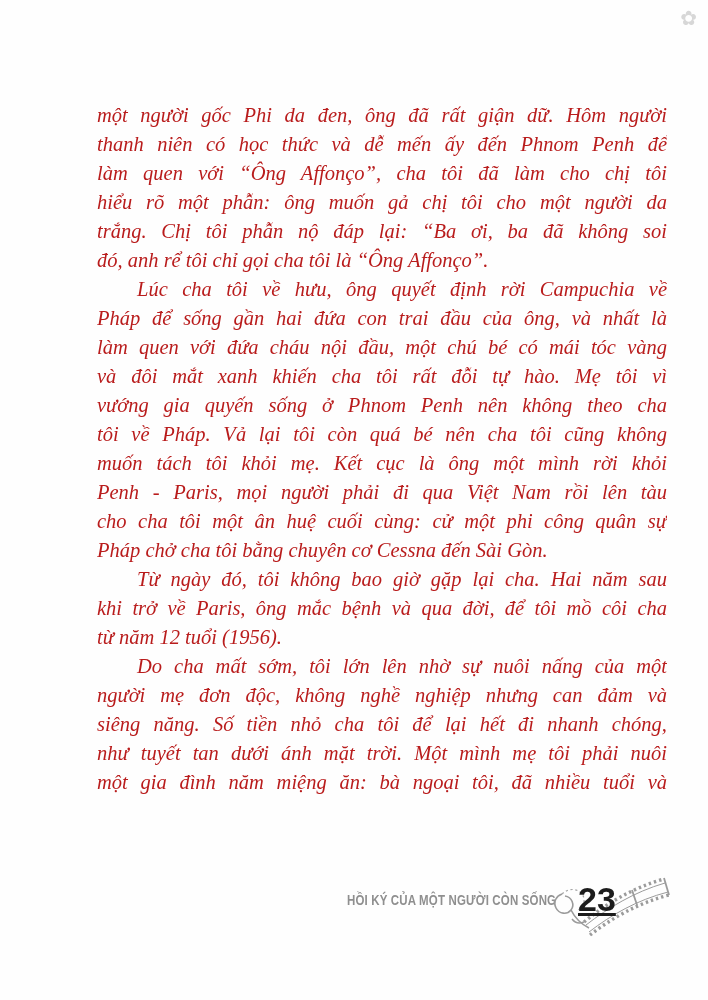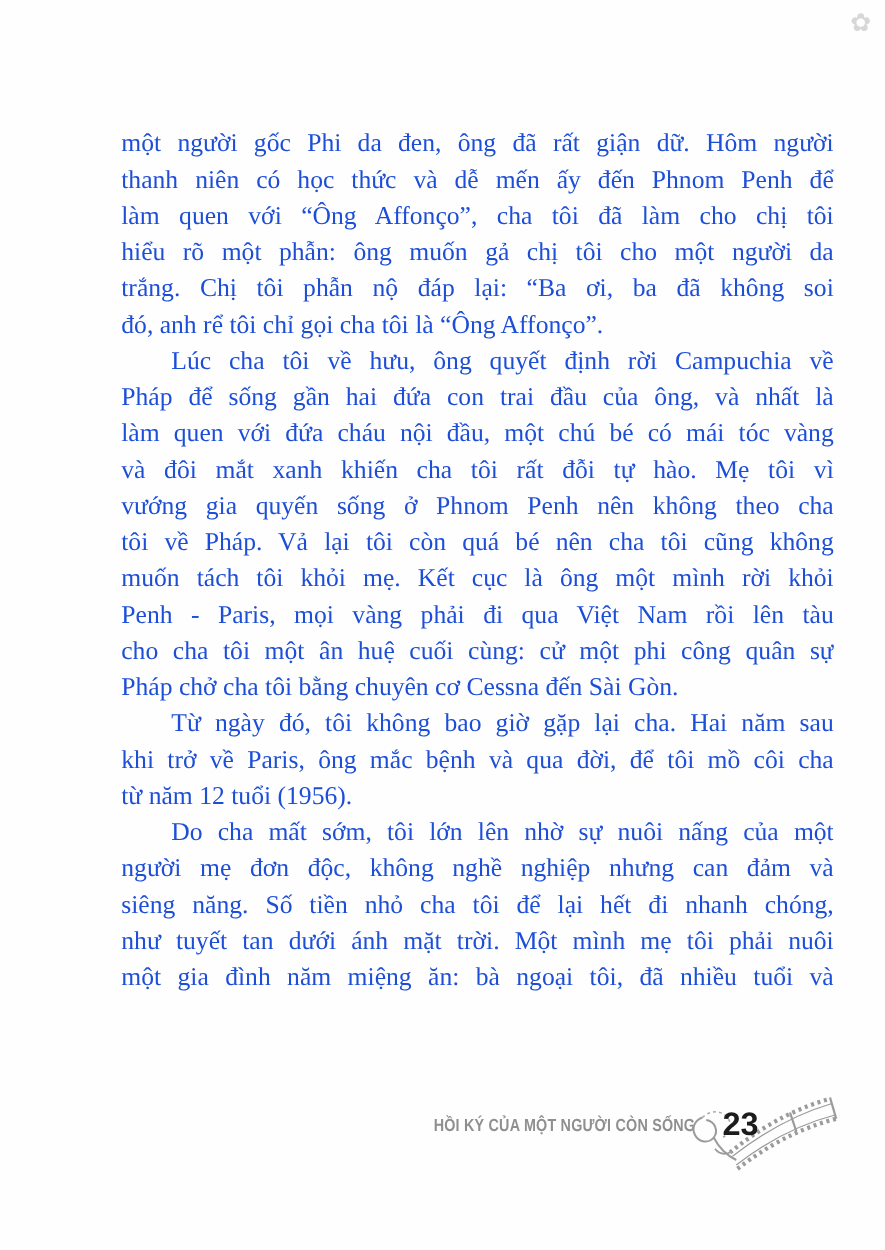--- a/index.html
+++ b/index.html
@@ -23,23 +23,24 @@
     font-size: 20px;
     line-height: 20px;
     color: #d7d7d7;
     user-select: none;
   }
   .text-block {
     position: absolute;
     left: 97px;
     top: 101px;
     width: 570px;
-    color: #1d4ed8;
+    color: #b91c1c;
     font-size: 20.5px;
     line-height: 29px;
+    font-style: italic;
   }
   .para { margin: 0; padding: 0; }
   .line {
     height: 29px;
     overflow: hidden;
     text-align: justify;
     text-align-last: justify;
     white-space: normal;
   }
   .line.last {
@@ -68,24 +69,25 @@
     top: 866px;
     width: 130px;
     height: 80px;
   }
   .page-number {
     position: absolute;
     left: 578px;
     top: 885px;
     font-family: "Liberation Sans", sans-serif;
     font-weight: bold;
-    font-size: 26px;
+    font-size: 34px;
     line-height: 28px;
     color: #1c1c1c;
     z-index: 2;
+    text-decoration: underline;
   }
 </style>
 </head>
 <body>
 
 <div class="page">
 
   <div class="flower">✿</div>
 
   <div class="text-block">
@@ -100,21 +102,21 @@
     </div>
 
     <div class="para">
       <div class="line indent">Lúc cha tôi về hưu, ông quyết định rời Campuchia về</div>
       <div class="line">Pháp để sống gần hai đứa con trai đầu của ông, và nhất là</div>
       <div class="line">làm quen với đứa cháu nội đầu, một chú bé có mái tóc vàng</div>
       <div class="line">và đôi mắt xanh khiến cha tôi rất đỗi tự hào. Mẹ tôi vì</div>
       <div class="line">vướng gia quyến sống ở Phnom Penh nên không theo cha</div>
       <div class="line">tôi về Pháp. Vả lại tôi còn quá bé nên cha tôi cũng không</div>
       <div class="line">muốn tách tôi khỏi mẹ. Kết cục là ông một mình rời khỏi</div>
-      <div class="line">Penh - Paris, mọi vàng phải đi qua Việt Nam rồi lên tàu</div>
+      <div class="line">Penh - Paris, mọi người phải đi qua Việt Nam rồi lên tàu</div>
       <div class="line">cho cha tôi một ân huệ cuối cùng: cử một phi công quân sự</div>
       <div class="line last">Pháp chở cha tôi bằng chuyên cơ Cessna đến Sài Gòn.</div>
     </div>
 
     <div class="para">
       <div class="line indent">Từ ngày đó, tôi không bao giờ gặp lại cha. Hai năm sau</div>
       <div class="line">khi trở về Paris, ông mắc bệnh và qua đời, để tôi mồ côi cha</div>
       <div class="line last">từ năm 12 tuổi (1956).</div>
     </div>
 

